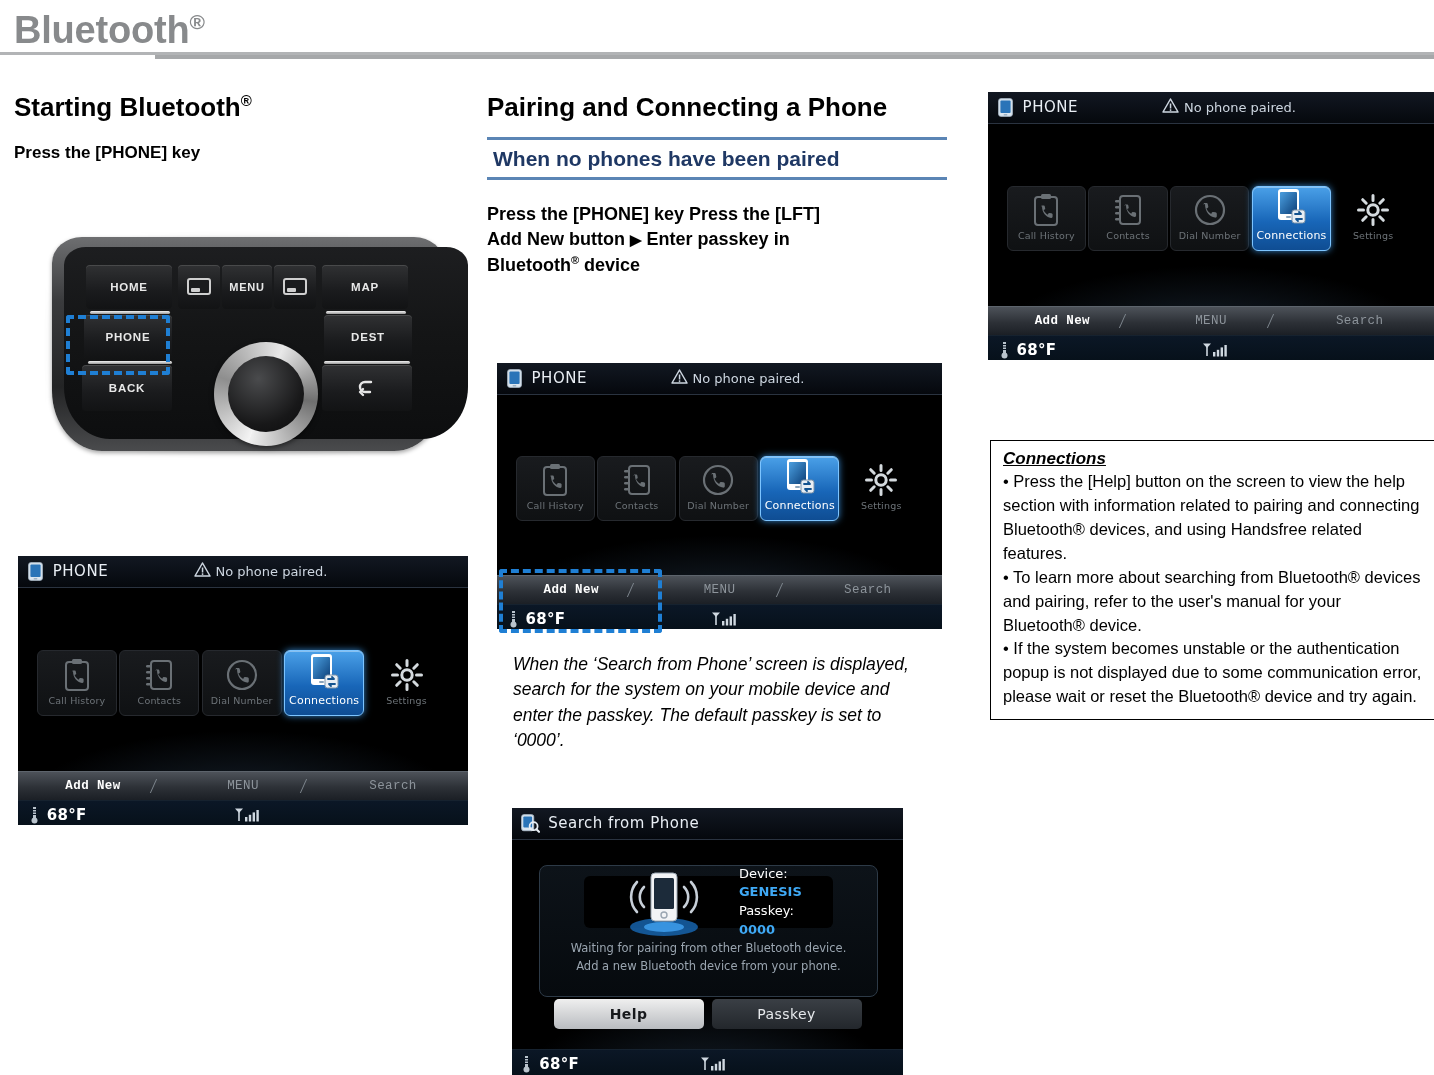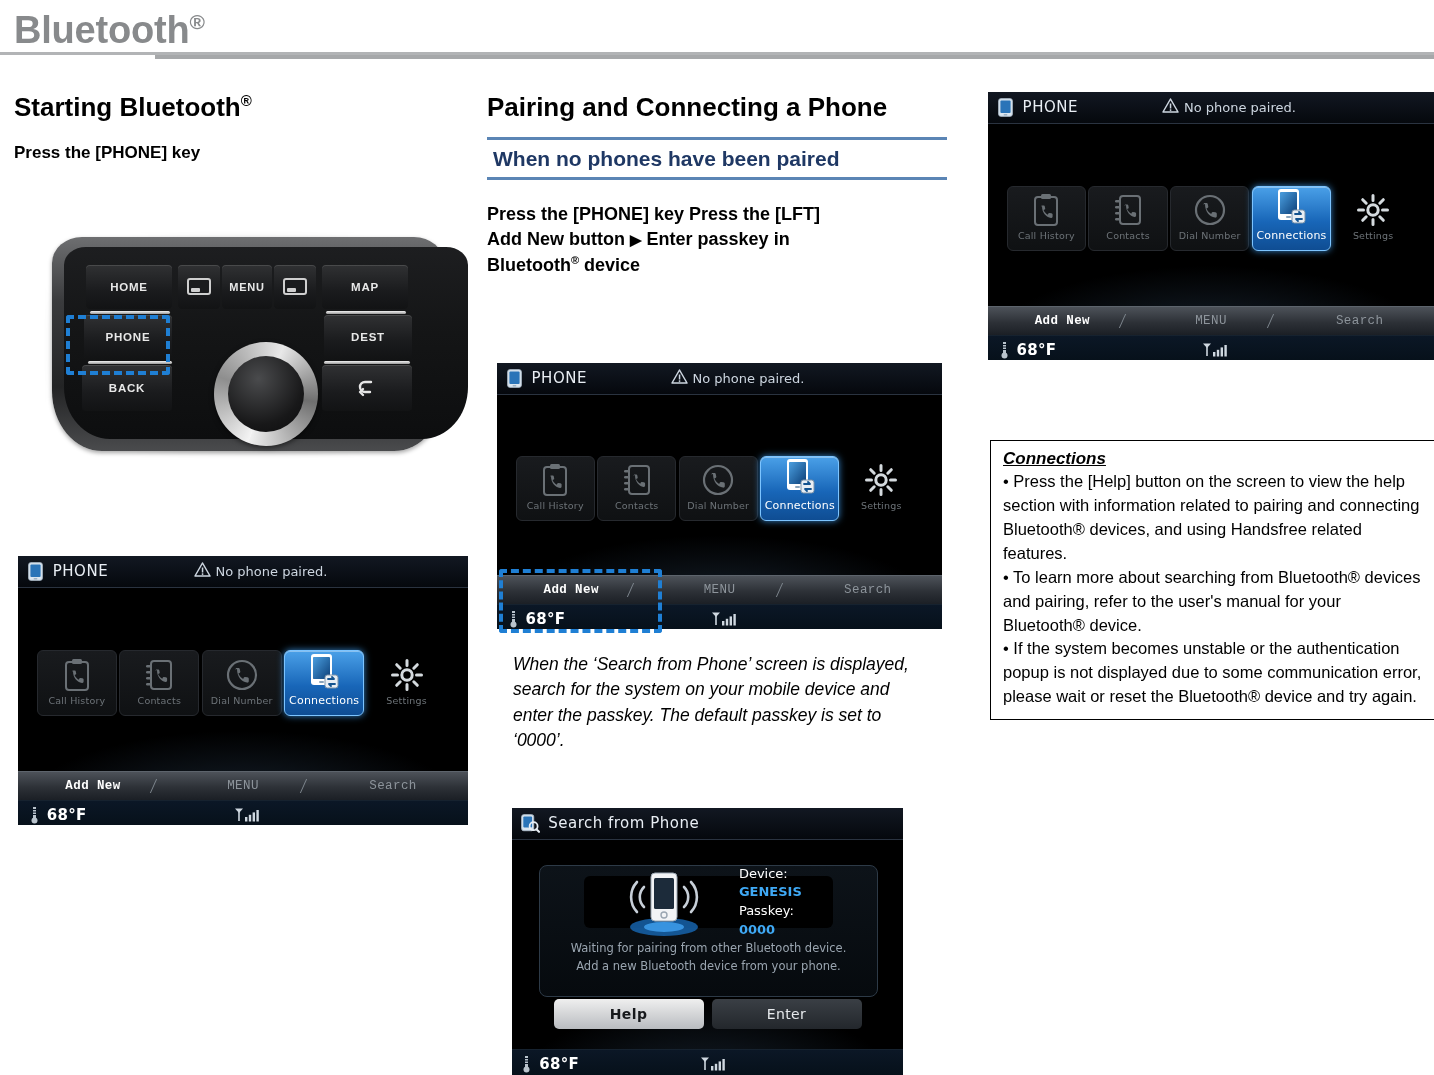--- a/index.html
+++ b/index.html
@@ -585,21 +585,21 @@
           <div><span>Passkey:</span> <b>0000</b></div>
         </div>
       </div>
       <div class="sfp-wait">
         <div>Waiting for pairing from other Bluetooth device.</div>
         <div>Add a new Bluetooth device from your phone.</div>
       </div>
     </div>
     <div class="sfp-btns">
       <div class="sfp-btn pri">Help</div>
-      <div class="sfp-btn sec">Enter</div>
+      <div class="sfp-btn sec">Passkey</div>
     </div>
   </div>
       <div class="sc-status" style="height:10%;">
     <span style="margin-left:2.6%;display:flex;">
           <svg width="9" height="18" viewBox="0 0 9 18">
     <rect x="3" y="1" width="3" height="11" fill="#b9c3cc"></rect>
     <circle cx="4.5" cy="14.5" r="3" fill="#b9c3cc"></circle>
     <g stroke="#0b1726" stroke-width="1">
               <path d="M3 3.5h3M3 6h3M3 8.5h3"></path>
             </g>

